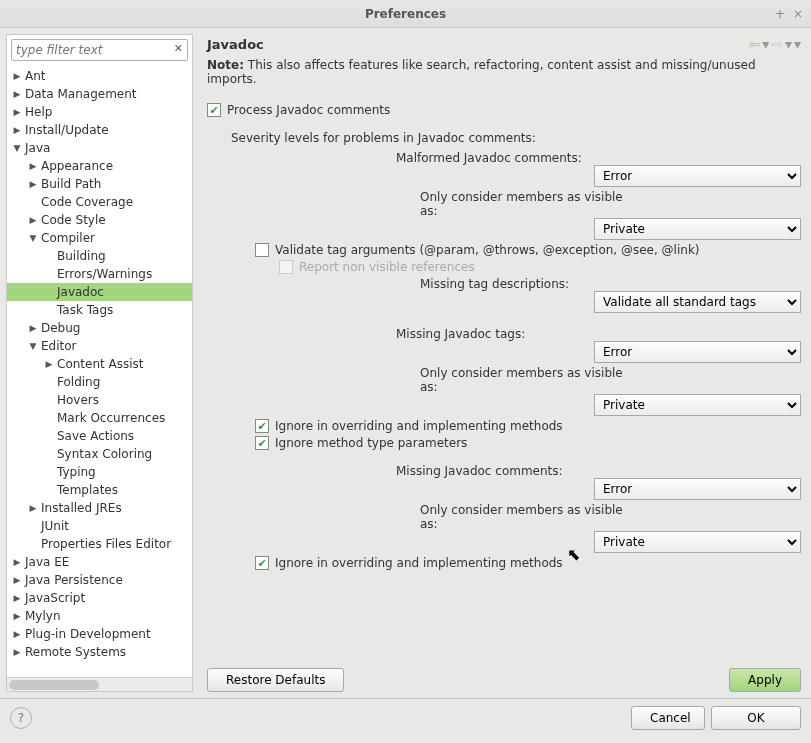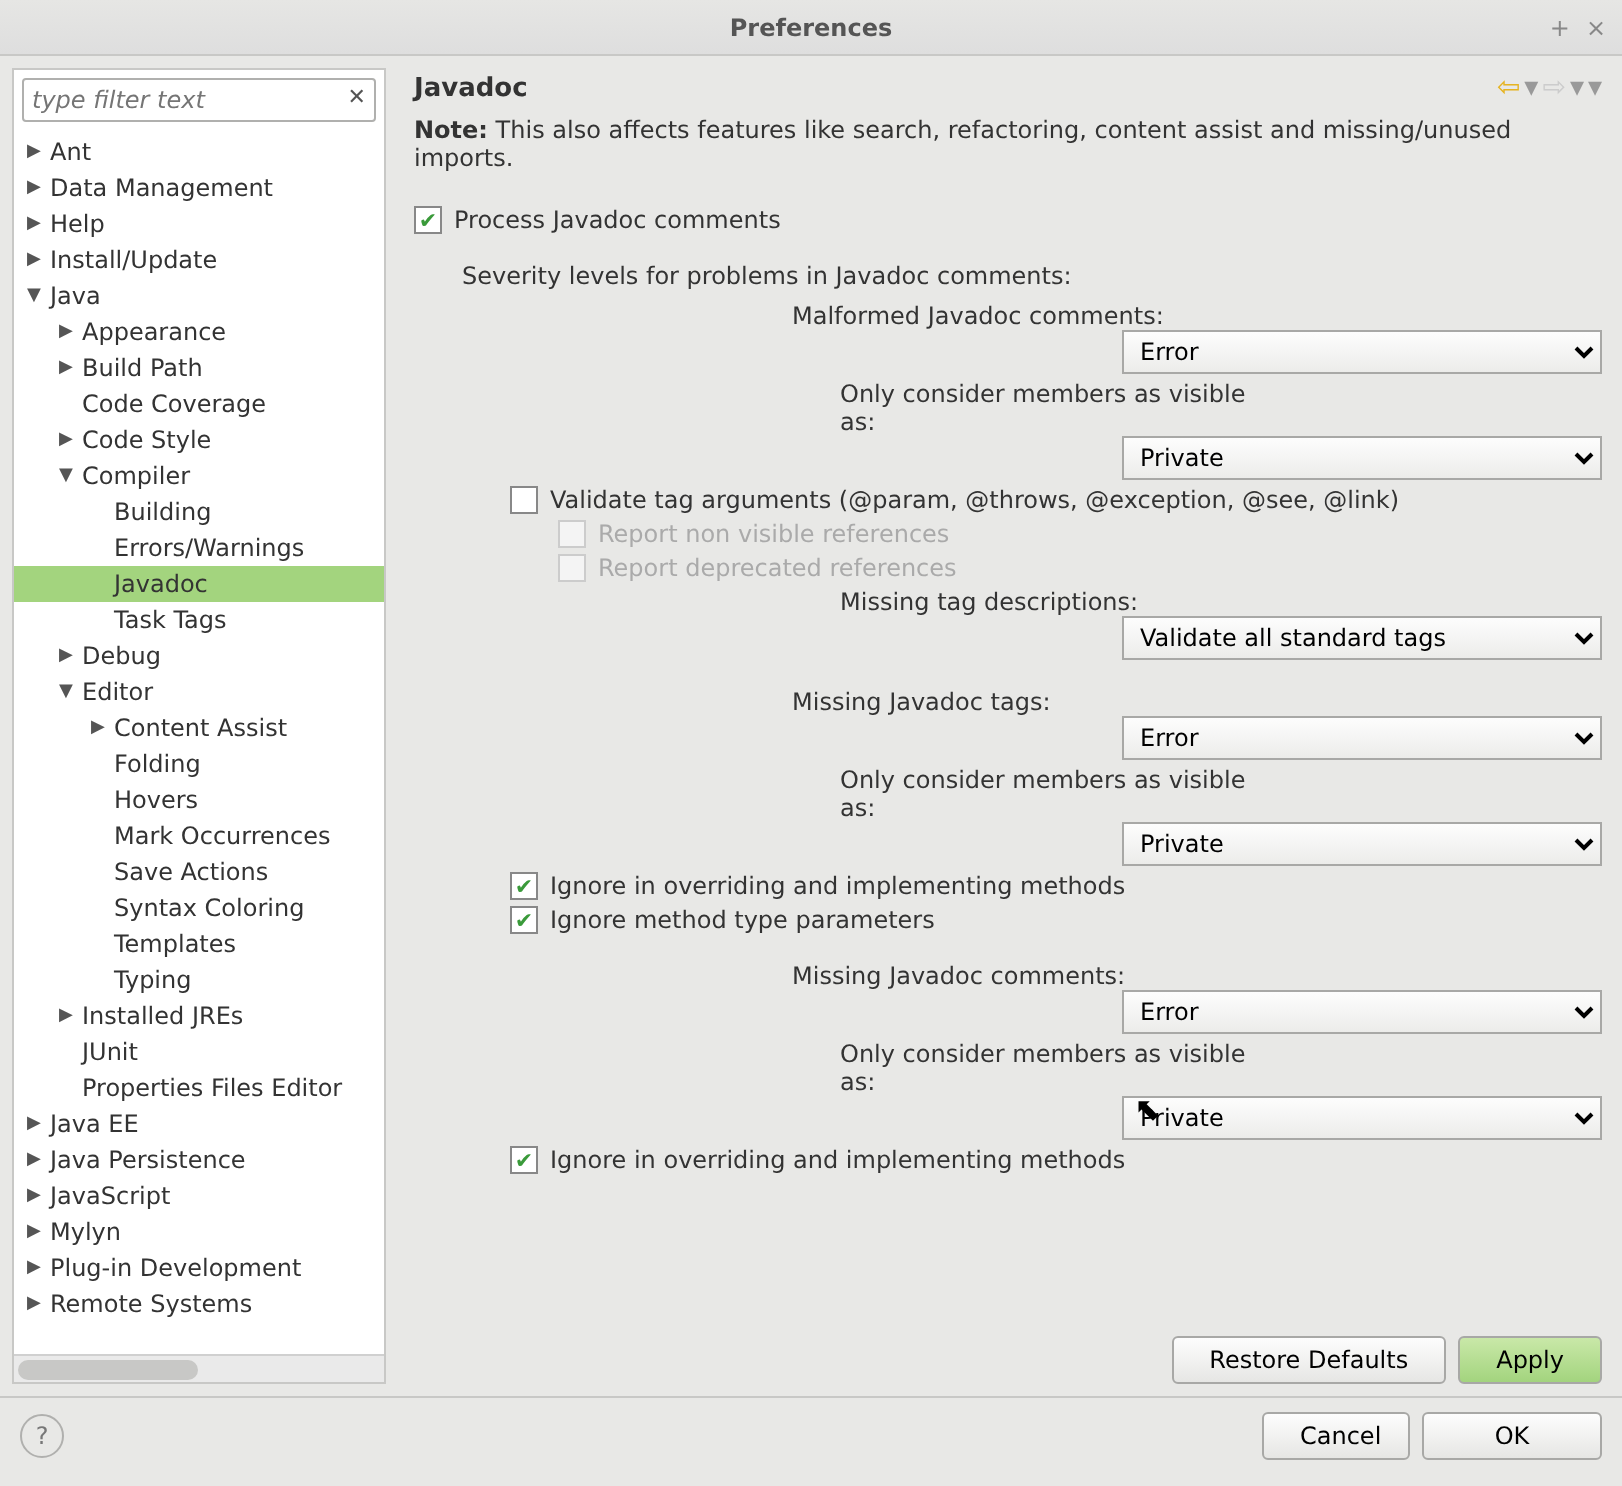--- a/index.html
+++ b/index.html
@@ -34,24 +34,24 @@
 .form { margin-top: 14px; }
 .chk-row { display: flex; align-items: flex-end; margin: 3px 0; }
 .chk { width: 14px; height: 14px; border: 1px solid #888; background: #fff; display: inline-flex; align-items: center; justify-content: center; margin-right: 6px; }
 .chk.checked::after { content: "✔"; color: #3a9a3a; font-size: 11px; font-weight: bold; }
 .chk.disabled { border-color: #ccc; background: #f4f4f4; }
 .chk-label.disabled { color: #aaa; }
 .section-title { margin: 14px 0 6px 24px; }
 .field-row { display: flex; align-items: center; margin: 3px 0 3px 24px; flex-direction: column; }
 .field-row.indent { margin-left: 48px; }
 .field-label { flex: 0 0 auto; }
-select.combo { width: 240px; padding: 2px 4px; border: 1px solid #a8a8a6; background: linear-gradient(#fdfdfd,#ececea); margin-left: auto; }
+select.combo { width: 207px; padding: 2px 4px; border: 1px solid #a8a8a6; background: linear-gradient(#fdfdfd,#ececea); margin-left: auto; }
 .field-row .field-label { width: 240px; }
 .field-row.indent .field-label { width: 216px; }
-.btn-row { display: flex; justify-content: flex-end; gap: 6px; margin-top: auto; padding-top: 10px; }
+.btn-row { display: flex; justify-content: space-between; gap: 6px; margin-top: auto; padding-top: 10px; }
 .btn { padding: 4px 18px; border: 1px solid #a8a8a6; background: linear-gradient(#fdfdfd,#e6e6e4); border-radius: 3px; cursor: pointer; }
 .btn.primary { background: linear-gradient(#c9e8a8,#a3d47e); }
 .footer { height: 38px; border-top: 1px solid #c8c8c6; display: flex; align-items: center; padding: 0 10px; }
 .help-icon { width: 22px; height: 22px; border: 1px solid #b0b0ae; border-radius: 50%; display: flex; align-items: center; justify-content: center; color: #777; cursor: pointer; }
 .footer-btns { margin-left: auto; display: flex; gap: 6px; }
 .cursor { position: absolute; left: 567px; top: 545px; font-size: 16px; color: #000; pointer-events: none; }
 </style>
 </head>
 <body>
 
@@ -153,25 +153,25 @@
         <div class="tree-row indent-2">
           <span class="tree-arrow"></span>
           <span class="tree-label">Save Actions</span>
         </div>
         <div class="tree-row indent-2">
           <span class="tree-arrow"></span>
           <span class="tree-label">Syntax Coloring</span>
         </div>
         <div class="tree-row indent-2">
           <span class="tree-arrow"></span>
+          <span class="tree-label">Typing</span>
+        </div>
+        <div class="tree-row indent-2">
+          <span class="tree-arrow"></span>
           <span class="tree-label">Templates</span>
-        </div>
-        <div class="tree-row indent-2">
-          <span class="tree-arrow"></span>
-          <span class="tree-label">Typing</span>
         </div>
         <div class="tree-row indent-1">
           <span class="tree-arrow">▶</span>
           <span class="tree-label">Installed JREs</span>
         </div>
         <div class="tree-row indent-1">
           <span class="tree-arrow"></span>
           <span class="tree-label">JUnit</span>
         </div>
         <div class="tree-row indent-1">
@@ -240,24 +240,20 @@
         <select class="combo"><option>Private</option></select>
       </div>
       <div class="chk-row" style="margin-left:48px">
         <span class="chk"></span>
         <span class="chk-label">Validate tag arguments (@param, @throws, @exception, @see, @link)</span>
       </div>
       <div class="chk-row" style="margin-left:72px">
         <span class="chk disabled"></span>
         <span class="chk-label disabled">Report non visible references</span>
       </div>
-      <div class="chk-row" style="margin-left:72px">
-        <span class="chk disabled"></span>
-        <span class="chk-label disabled">Report deprecated references</span>
-      </div>
       <div class="field-row indent">
         <span class="field-label">Missing tag descriptions:</span>
         <select class="combo"><option>Validate all standard tags</option></select>
       </div>
 
       <div class="field-row" style="margin-top:14px">
         <span class="field-label">Missing Javadoc tags:</span>
         <select class="combo"><option>Error</option></select>
       </div>
       <div class="field-row indent">

